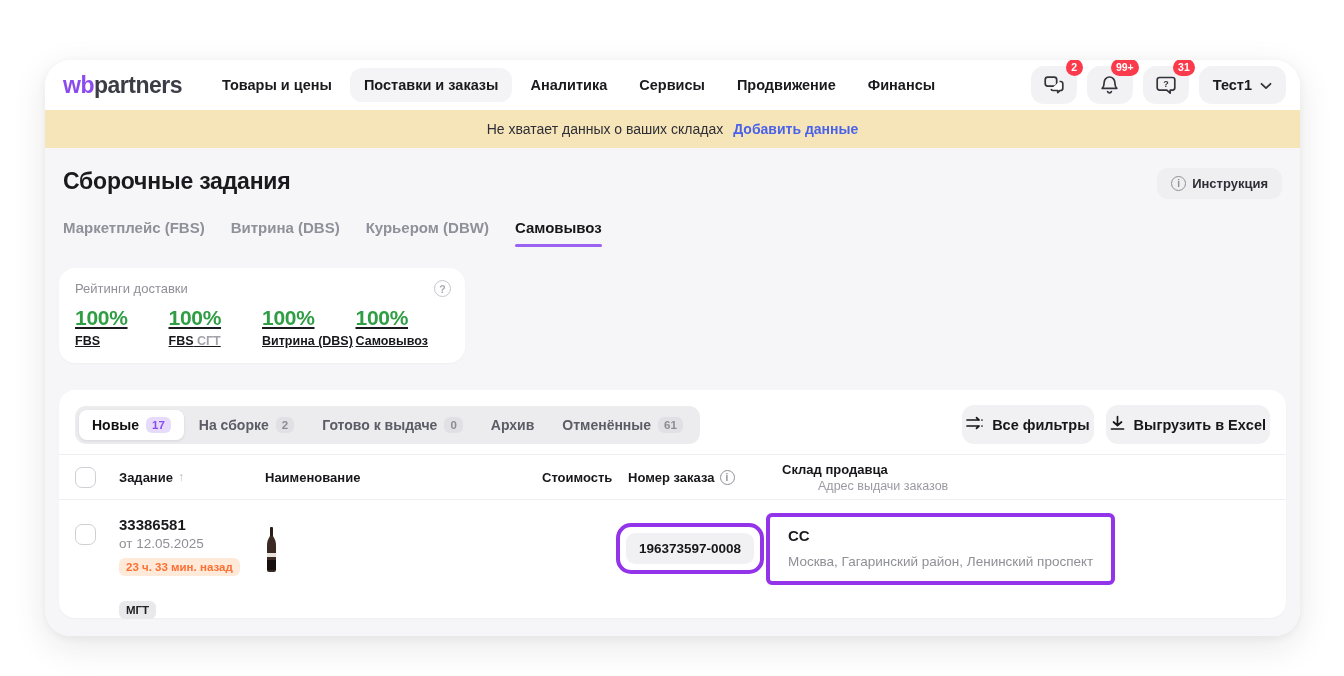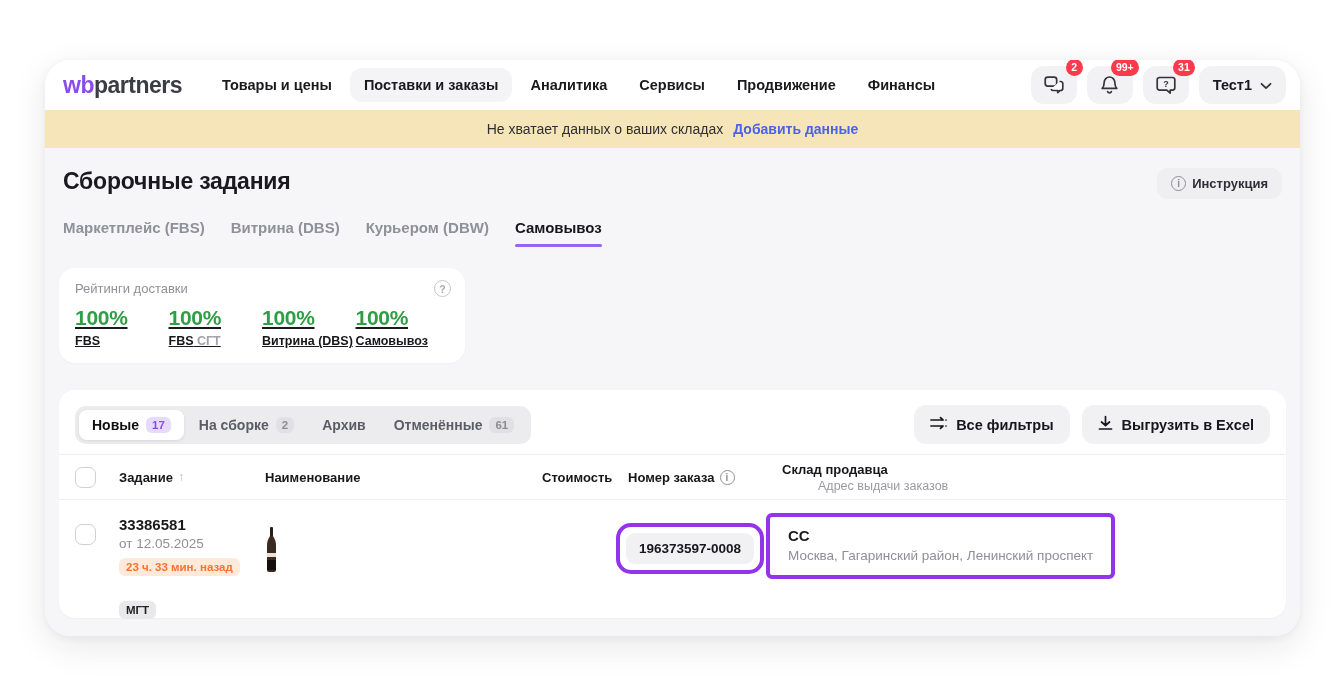--- a/index.html
+++ b/index.html
@@ -49,21 +49,21 @@
 
   
   .orders-card { margin-top:27px; background:#fff; border-radius:16px; padding:15px 0 0; height:228px; box-shadow:0 1px 2px rgba(30,30,40,.03); }
   .toolbar { display:flex; align-items:center; justify-content:space-between; padding:0 16px; }
   .segmented { display:flex; align-items:center; background:#ececef; border-radius:11px; padding:4px; gap:2px; }
   .seg { display:flex; align-items:center; gap:7px; font-size:14px; font-weight:600; color:#5c5c66; padding:7px 13px; border-radius:8px; cursor:pointer; white-space:nowrap; }
   .seg.active { background:#fff; color:#111; font-weight:700; box-shadow:0 1px 3px rgba(30,30,40,.10); }
   .count { font-size:11.5px; font-weight:700; padding:2px 6px; border-radius:6px; background:#e1e1e5; color:#8b8b93; }
   .seg.active .count { background:#e6dbfb; color:#8a4bf0; }
   .toolbar-buttons { display:flex; gap:12px; }
-  .toolbtn { background:#f1f1f3; border-radius:12px; padding:10px 16px; font-size:14.5px; font-weight:700; color:#17171b; display:flex; align-items:center; gap:9px; cursor:pointer; white-space:nowrap; }
+  .toolbtn { background:#f1f1f3; border-radius:12px; padding:10px 4px; font-size:14.5px; font-weight:700; color:#17171b; display:flex; align-items:center; gap:9px; cursor:pointer; white-space:nowrap; }
 
   .thead { display:grid; grid-template-columns:44px 146px 277px 86px 154px 1fr; align-items:center; padding:0 0 0 16px; height:46px; margin-top:10px; border-top:1px solid #efeff1; border-bottom:1px solid #efeff1; }
   .th { font-size:13px; font-weight:700; color:#17171b; display:flex; align-items:center; gap:5px; }
   .th-sub { font-size:12.5px; font-weight:400; color:#9a9aa2; margin-top:2px;margin-left:36px; }
   .sort-arrow { color:#b9b9c0; font-size:12px; }
   .info-circle { width:15px; height:15px; border:1.3px solid #8f8f97; border-radius:50%; color:#8f8f97; font-size:10px; font-weight:700; font-style:normal; display:inline-flex; align-items:center; justify-content:center; }
 
   .trow { display:grid; grid-template-columns:44px 146px 277px 86px 154px 1fr; padding:10px 0 0 16px; }
   .checkbox { width:21px; height:21px; border:1.6px solid #cfcfd5; border-radius:7px; background:#fff; margin-top:14px; cursor:pointer; }
   .task-id { font-size:15px; font-weight:700; margin-top:6px; }
@@ -73,21 +73,21 @@
 
   .name-cell { display:flex; gap:11px; margin-top:17px; }
   .product-link { color:#3f62e0; font-size:14.5px; font-weight:600; cursor:pointer; }
   .product-art { color:#8f8f97; font-size:13.5px; margin-top:4px; }
 
   .annotate { border:4px solid #9333ea; }
   .order-annotation { display:inline-block; border-radius:15px; padding:6px; margin-top:13px; margin-left:-12px; }
   .order-chip { background:#f1f1f3; border-radius:9px; padding:8px 13px; font-size:13.5px; font-weight:700; color:#17171b; white-space:nowrap; }
   .wh-annotation { display:inline-block; border-radius:6px; padding:10px 18px 12px; margin-top:3px; margin-left:-16px; min-width:300px; background:#fff; }
   .wh-name { font-size:15px; font-weight:700; }
-  .wh-address { font-size:13.5px; color:#8f8f97; margin-top:4px; white-space:nowrap; }
+  .wh-address { font-size:13.5px; color:#8f8f97; margin-top:10px; white-space:nowrap; }
 </style>
 </head>
 <body>
 
 <div class="app">
 
   <div class="topbar">
     <div class="logo"><span class="wb">wb</span><span class="partners">partners</span></div>
     <div class="mainnav">
       <div class="navitem">Товары и цены</div>
@@ -186,20 +186,24 @@
         <div class="segmented">
           <div class="seg active">
             <span>Новые</span>
             <span class="count">17</span>
           </div>
           <div class="seg">
             <span>На сборке</span>
             <span class="count">2</span>
           </div>
           <div class="seg">
+            <span>Готово к выдаче</span>
+            <span class="count">0</span>
+          </div>
+          <div class="seg">
             <span>Архив</span>
           </div>
           <div class="seg">
             <span>Отменённые</span>
             <span class="count">61</span>
           </div>
         </div>
         <div class="toolbar-buttons">
           <div class="toolbtn">
             <span>

